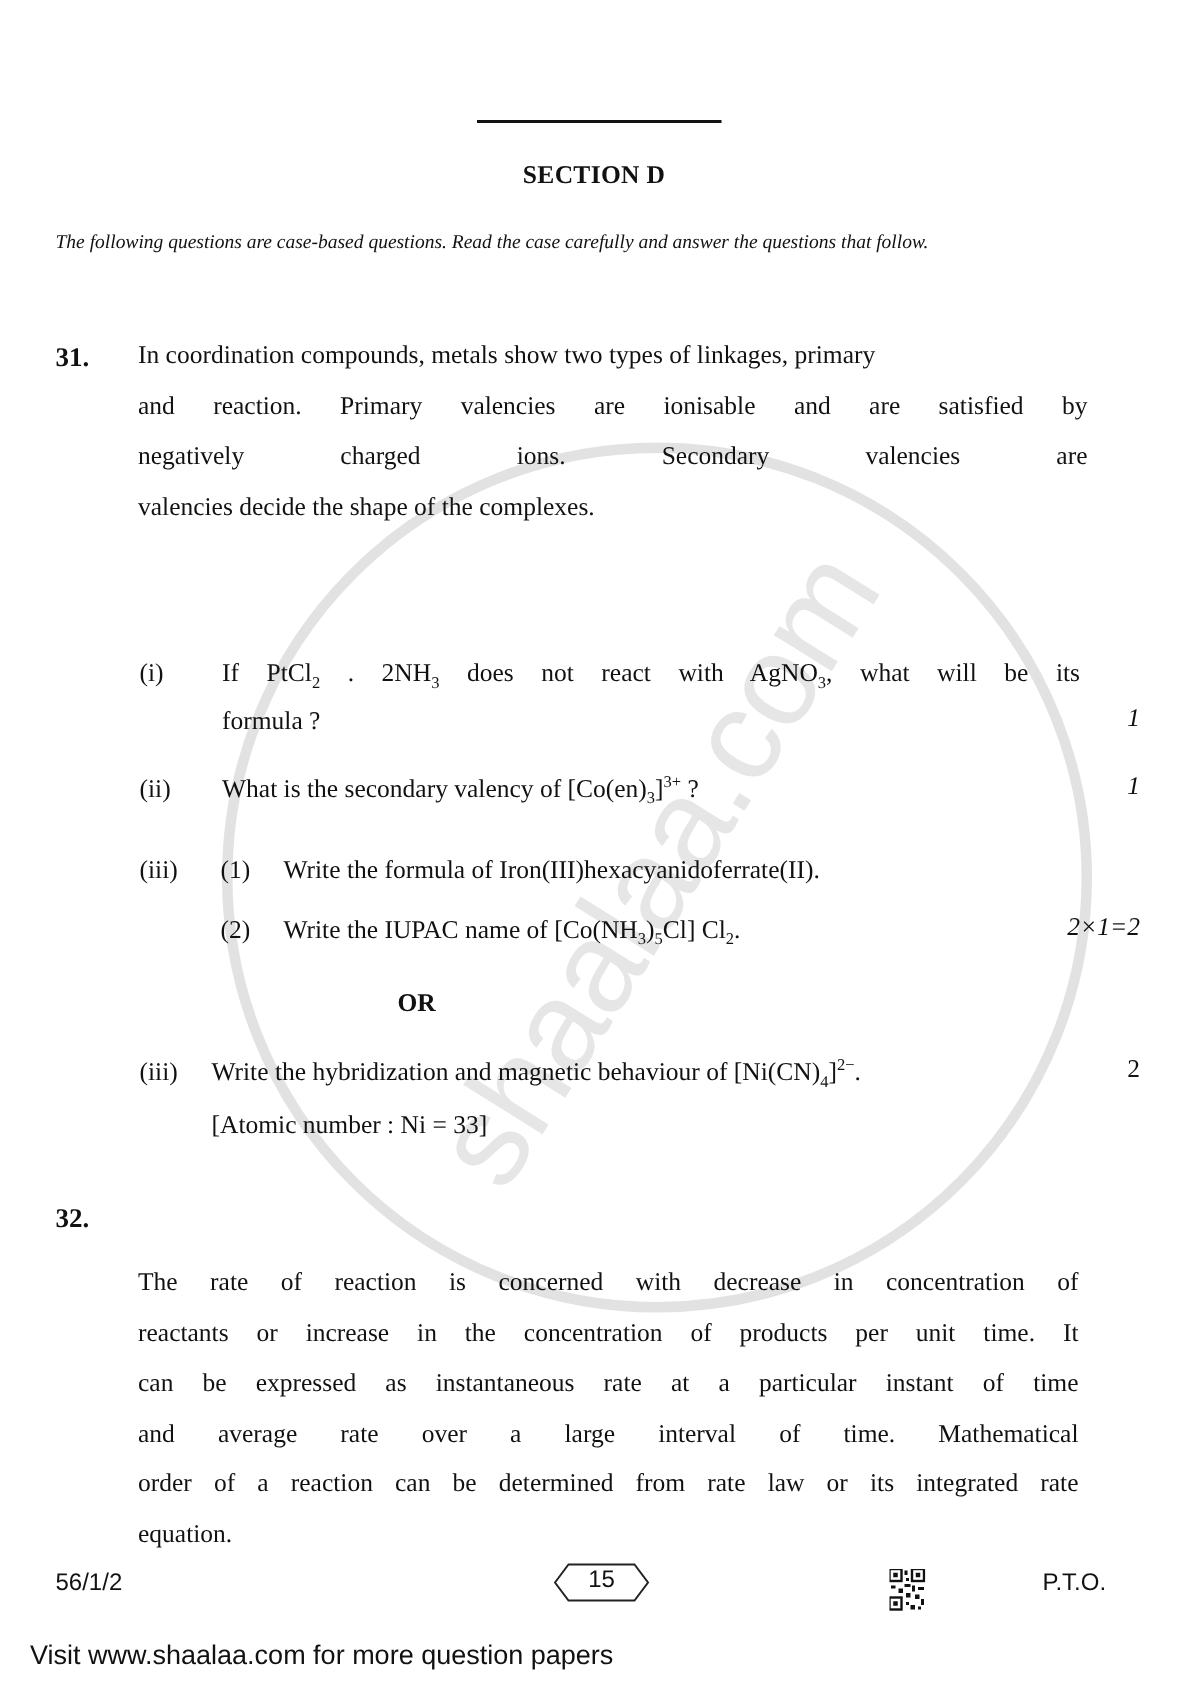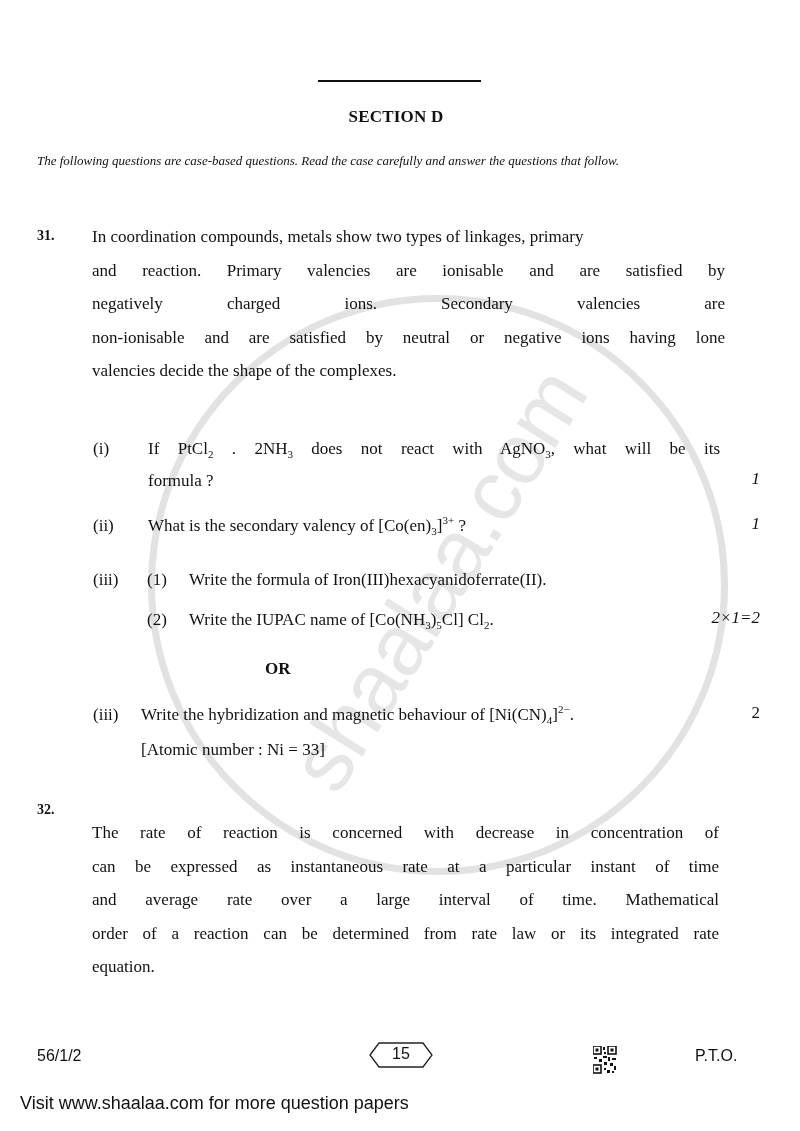--- a/index.html
+++ b/index.html
@@ -3,21 +3,21 @@
 <meta charset="utf-8">
 <style>
   html, body { margin: 0; padding: 0; background: #ffffff; }
   body { width: 800px; height: 1131px; position: relative; overflow: hidden; color: #111; }
   .abs { position: absolute; }
 
   .top-rule { left: 318px; top: 80px; width: 163px; height: 2px; background: #111; }
   .section-title { left: 0; width: 792px; top: 107px; text-align: center; font-family: "Liberation Serif", serif; font-weight: bold; font-size: 17px; letter-spacing: 0.2px; }
   .instructions { left: 37px; top: 148px; width: 690px; font-family: "Liberation Serif", serif; font-style: italic; font-size: 13px; line-height: 25px; }
 
-  .qnum { font-family: "Liberation Serif", serif; font-weight: bold; font-size: 14px; }
+  .qnum { font-family: "Liberation Serif", serif; font-weight: bold; font-size: 18px; }
   .para { font-family: "Liberation Serif", serif; font-size: 17px; line-height: 33.5px; text-align: justify; text-align-last: left; }
   .line { font-family: "Liberation Serif", serif; font-size: 17px; line-height: 24px; white-space: nowrap; }
   .marks { font-family: "Liberation Serif", serif; font-style: italic; font-size: 17px; text-align: right; width: 60px; }
   .marks-plain { font-family: "Liberation Serif", serif; font-size: 17px; text-align: right; width: 60px; }
   sub, sup { font-size: 11px; line-height: 0; }
   .or { font-family: "Liberation Serif", serif; font-weight: bold; font-size: 17px; }
 
   .watermark { left: 148px; top: 295px; width: 580px; height: 580px; border-radius: 50%; border: 7px solid rgba(150,150,150,0.28); box-sizing: border-box; pointer-events: none; }
   .wm-text { left: 200px; top: 530px; font-family: "Liberation Sans", sans-serif; font-size: 86px; color: rgba(140,140,140,0.22); transform: rotate(-58deg); transform-origin: center; white-space: nowrap; pointer-events: none; letter-spacing: -1px; }
 
@@ -36,21 +36,20 @@
 
 <div class="abs top-rule"></div>
 <div class="abs section-title">SECTION D</div>
 <div class="abs instructions">The following questions are case-based questions. Read the case carefully and answer the questions that follow.</div>
 
 <div class="abs qnum" style="left:37px; top:228px;">31.</div>
 <div class="abs para" style="left:92px; top:220px; width:633px;">
   <div style="white-space:nowrap;">In coordination compounds, metals show two types of linkages, primary</div>
   <div style="text-align:justify; text-align-last:justify;">and reaction. Primary valencies are ionisable and are satisfied by</div>
   <div style="text-align:justify; text-align-last:justify;">negatively charged ions. Secondary valencies are</div>
-  <div style="text-align:justify; text-align-last:justify;">non-ionisable and are satisfied by neutral or negative ions having lone</div>
   <div>valencies decide the shape of the complexes.</div>
 </div>
 
 <div class="abs line" style="left:93px; top:437px;">(i)</div>
 <div class="abs line" style="left:148px; top:437px; width:572px; text-align:justify; text-align-last:justify; white-space:normal;">
   <span>If PtCl</span><sub>2</sub><span> . 2NH</span><sub>3</sub><span> does not react with AgNO</span><sub>3</sub><span>, what will be its</span>
 </div>
 <div class="abs line" style="left:148px; top:469px;">formula ?</div>
 <div class="abs marks" style="left:700px; top:469px;">1</div>
 
@@ -72,22 +71,23 @@
 <div class="abs or" style="left:265px; top:659px;">OR</div>
 
 <div class="abs line" style="left:93px; top:703px;">(iii)</div>
 <div class="abs line" style="left:141px; top:703px;">
   <span>Write the hybridization and magnetic behaviour of [Ni(CN)</span><sub>4</sub><span>]</span><sup>2−</sup><span>.</span>
 </div>
 <div class="abs line" style="left:141px; top:738px;">[Atomic number : Ni = 33]</div>
 <div class="abs marks-plain" style="left:700px; top:703px;">2</div>
 
 <div class="abs qnum" style="left:37px; top:802px;">32.</div>
-<div class="abs para" style="left:92px; top:816px; width:627px;">
+<div class="abs para" style="left:92px; top:838px; width:627px;">
   <div style="text-align:justify; text-align-last:justify;">The rate of reaction is concerned with decrease in concentration of</div>
+  <div style="text-align:justify; text-align-last:justify;">reactants or increase in the concentration of products per unit time. It</div>
   <div style="text-align:justify; text-align-last:justify;">can be expressed as instantaneous rate at a particular instant of time</div>
   <div style="text-align:justify; text-align-last:justify;">and average rate over a large interval of time. Mathematical</div>
   <div style="text-align:justify; text-align-last:justify;">order of a reaction can be determined from rate law or its integrated rate</div>
   <div>equation.</div>
 </div>
 
 <div class="abs footer-code">56/1/2</div>
 <svg class="abs page-badge" viewBox="0 0 64 26">
   <polygon points="1,13 10,1 54,1 63,13 54,25 10,25" fill="#fff" stroke="#222" stroke-width="1.3"></polygon>
 </svg>

